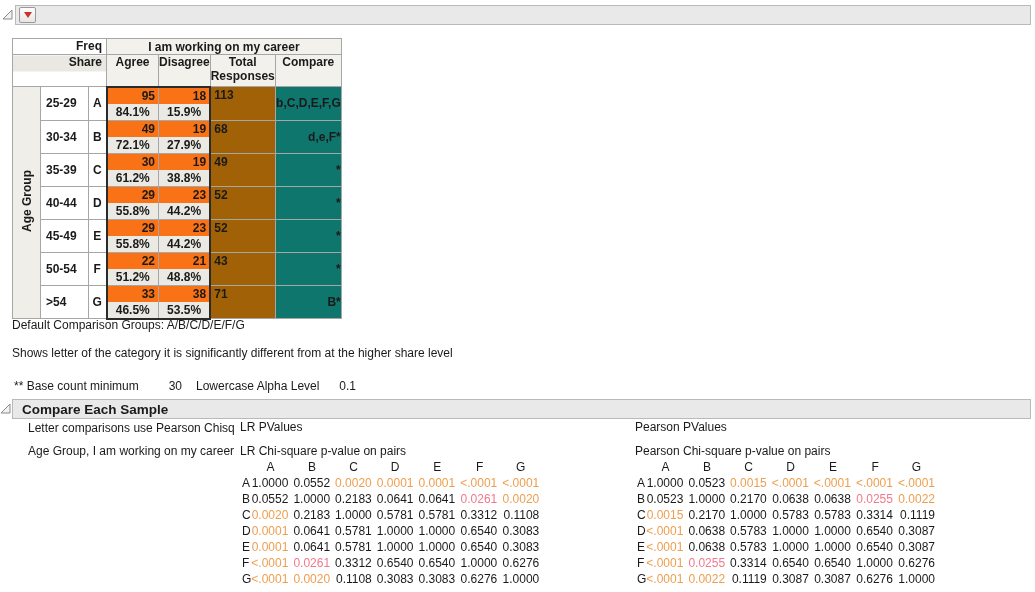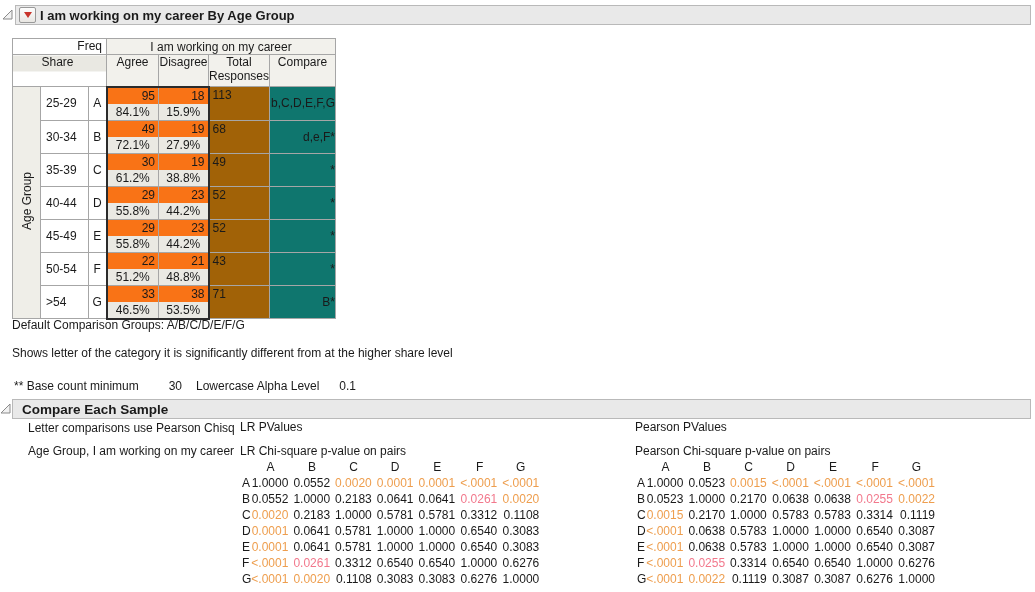--- a/index.html
+++ b/index.html
@@ -14,26 +14,26 @@
   .band2 .title{font-size:13.5px;margin-left:6px;}
   .redtri-btn{width:15px;height:14px;border:1px solid #999;border-radius:2px;
               background:linear-gradient(#fdfdfd,#e8e6e2);display:flex;align-items:center;
               justify-content:center;cursor:pointer;}
   .redtri{width:0;height:0;border-left:4px solid transparent;border-right:4px solid transparent;
           border-top:6px solid #c8342b;}
 
   
   table.crosstab{position:absolute;left:12px;top:38px;border-collapse:collapse;table-layout:fixed;}
   table.crosstab th,table.crosstab td{border:1px solid #a6a6a6;padding:0;margin:14px;
-        font-weight:normal;box-sizing:border-box;overflow:hidden;}
+        font-weight:bold;box-sizing:border-box;overflow:hidden;}
   .crosstab .hrow1{height:16px;}
   .crosstab .hrow2{height:32px;}
   .crosstab .corner{background:#fff;text-align:right;padding-right:4px;vertical-align:top;}
   .crosstab .corner-share{background:linear-gradient(#e9e8e2 0 16px,#ffffff 16px 100%);
-        text-align:center;padding-right:4px;vertical-align:top;}
+        text-align:right;padding-right:4px;vertical-align:top;}
   .crosstab .spanhead{background:#f2f1ec;text-align:center;}
   .crosstab .subhead{background:#f2f1ec;text-align:center;vertical-align:top;}
   .crosstab tbody tr{height:32px;}
   .crosstab .axis{background:#efeee8;width:28px;text-align:center;vertical-align:middle;}
   .crosstab .axis span{writing-mode:vertical-rl;transform:rotate(180deg);white-space:nowrap;
         display:inline-block;color:#1a1a1a;}
   .crosstab .age{width:48px;text-align:left;padding-left:5px;vertical-align:middle;background:#fff;}
   .crosstab .letter{width:18px;text-align:center;vertical-align:middle;background:#fff;}
   .crosstab .numcell{vertical-align:top;background:#f97316;}
   .crosstab .agreecol{width:52px;}
@@ -72,21 +72,20 @@
 
 <div class="canvas">
 
   <svg class="disc" style="left:2px;top:9px;" viewBox="0 0 11 11">
     <polygon points="1,10 10,10 10,1" fill="#f2f2f2" stroke="#8a8a8a" stroke-width="1"></polygon>
   </svg>
   <div class="band" style="left:15px;top:5px;width:1016px;">
     <span class="redtri-btn">
       <span class="redtri"></span>
     </span>
-    <span class="title">I am working on my career By Age Group</span>
   </div>
 
   <table class="crosstab">
     <thead>
       <tr class="hrow1">
         <th class="corner" colspan="3">Freq</th>
         <th class="spanhead" colspan="4">I am working on my career</th>
       </tr>
       <tr class="hrow2">
         <th class="corner-share" colspan="3">Share</th>

